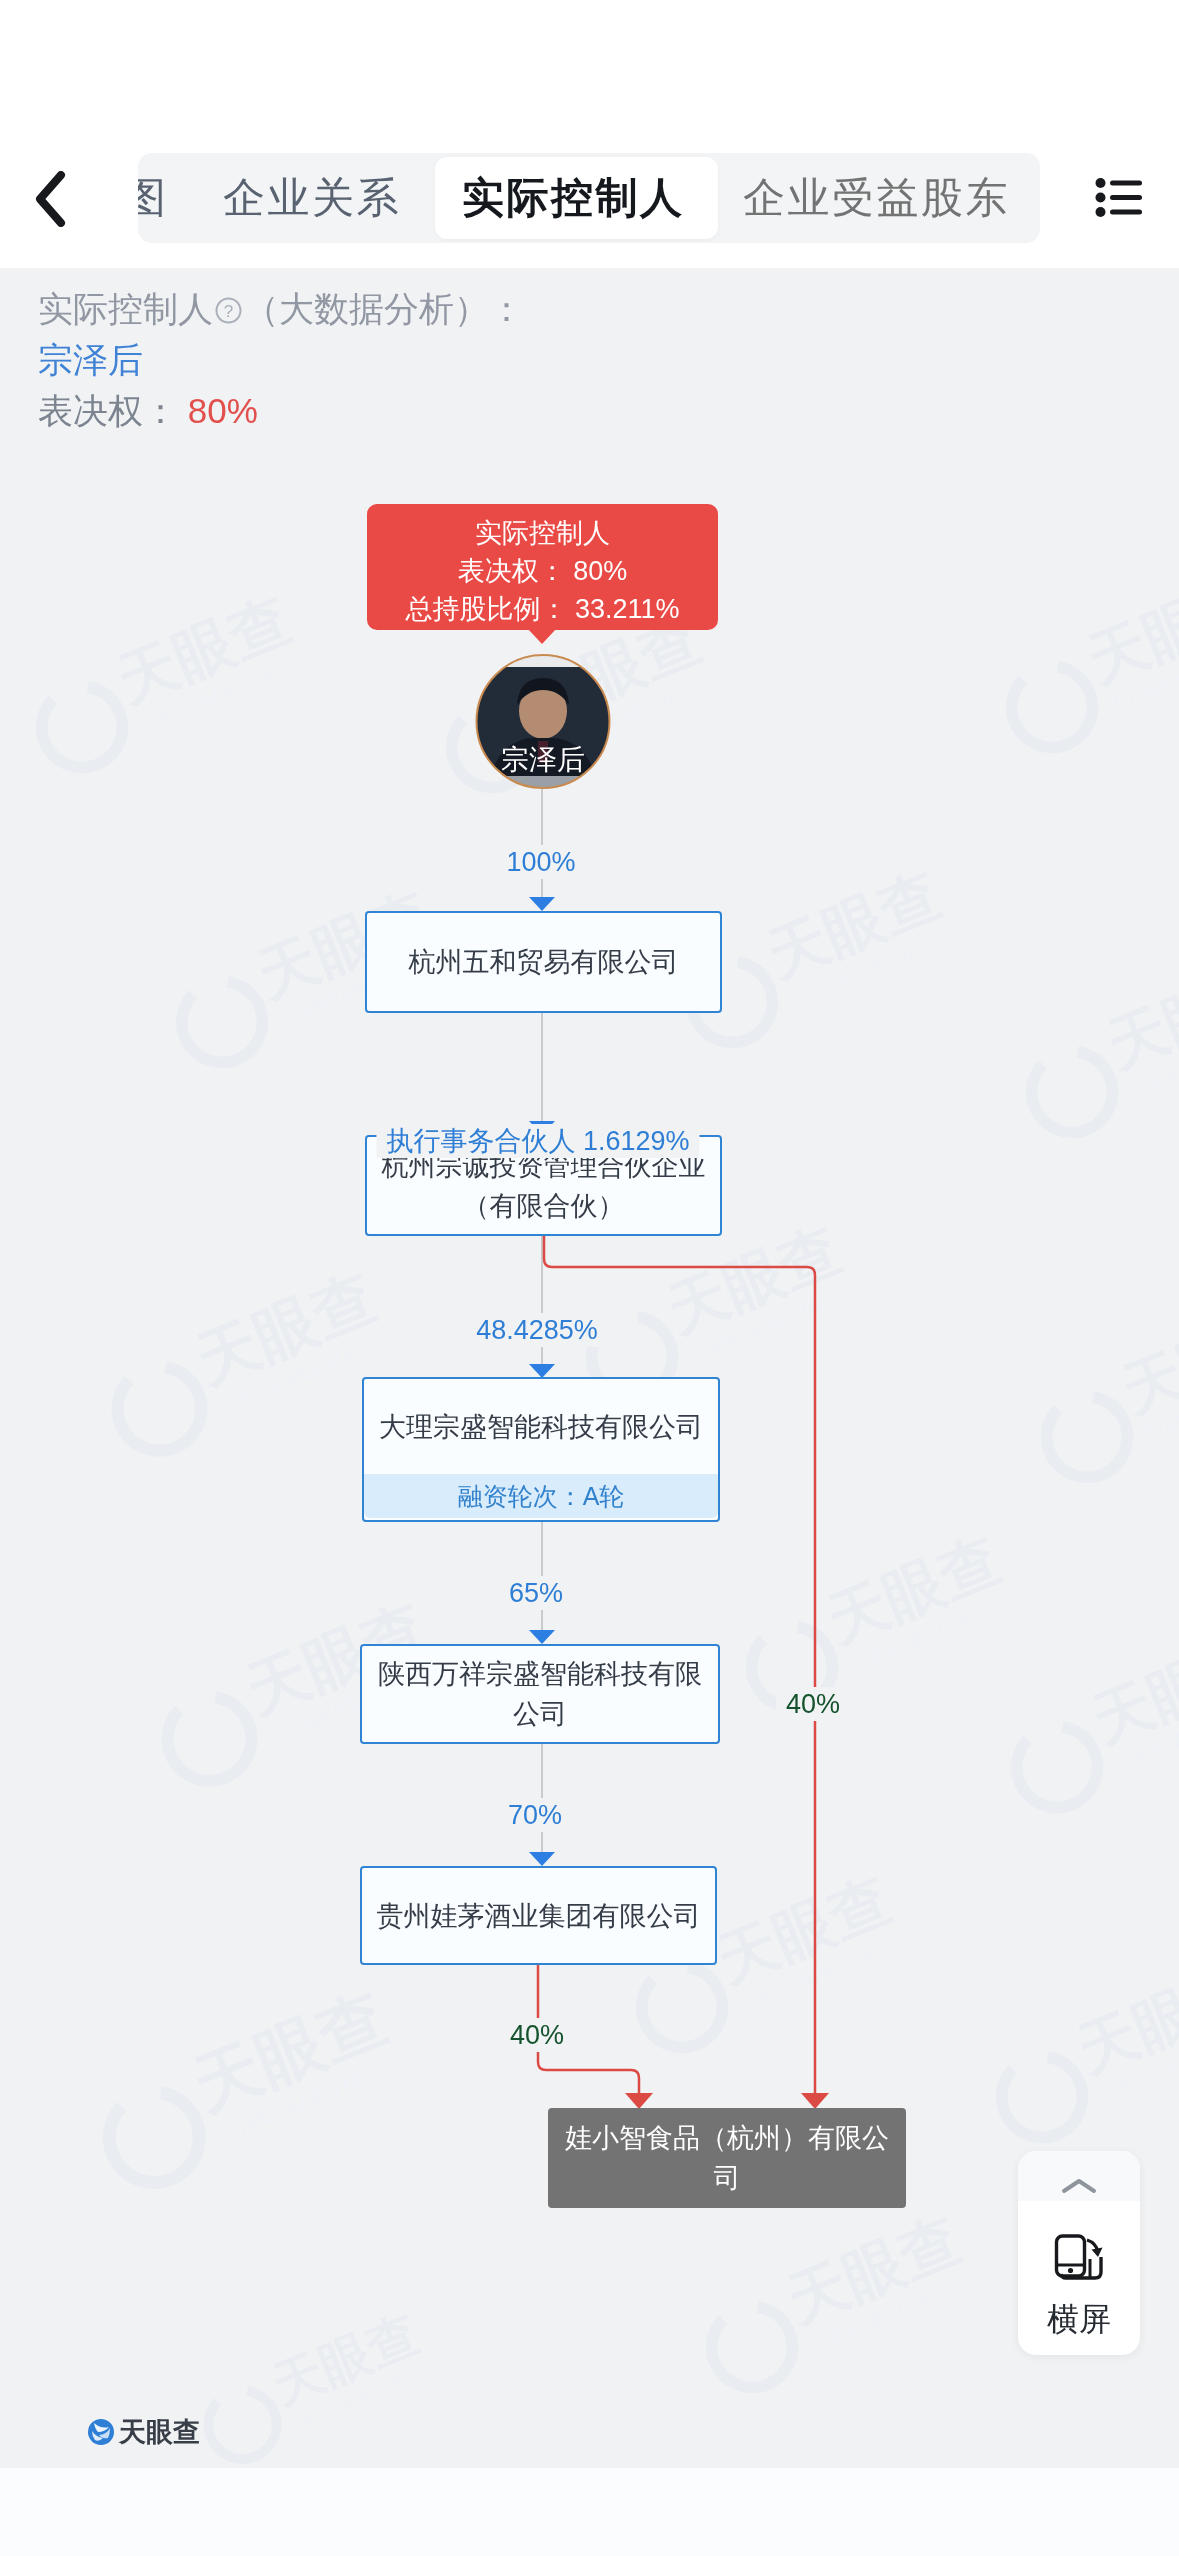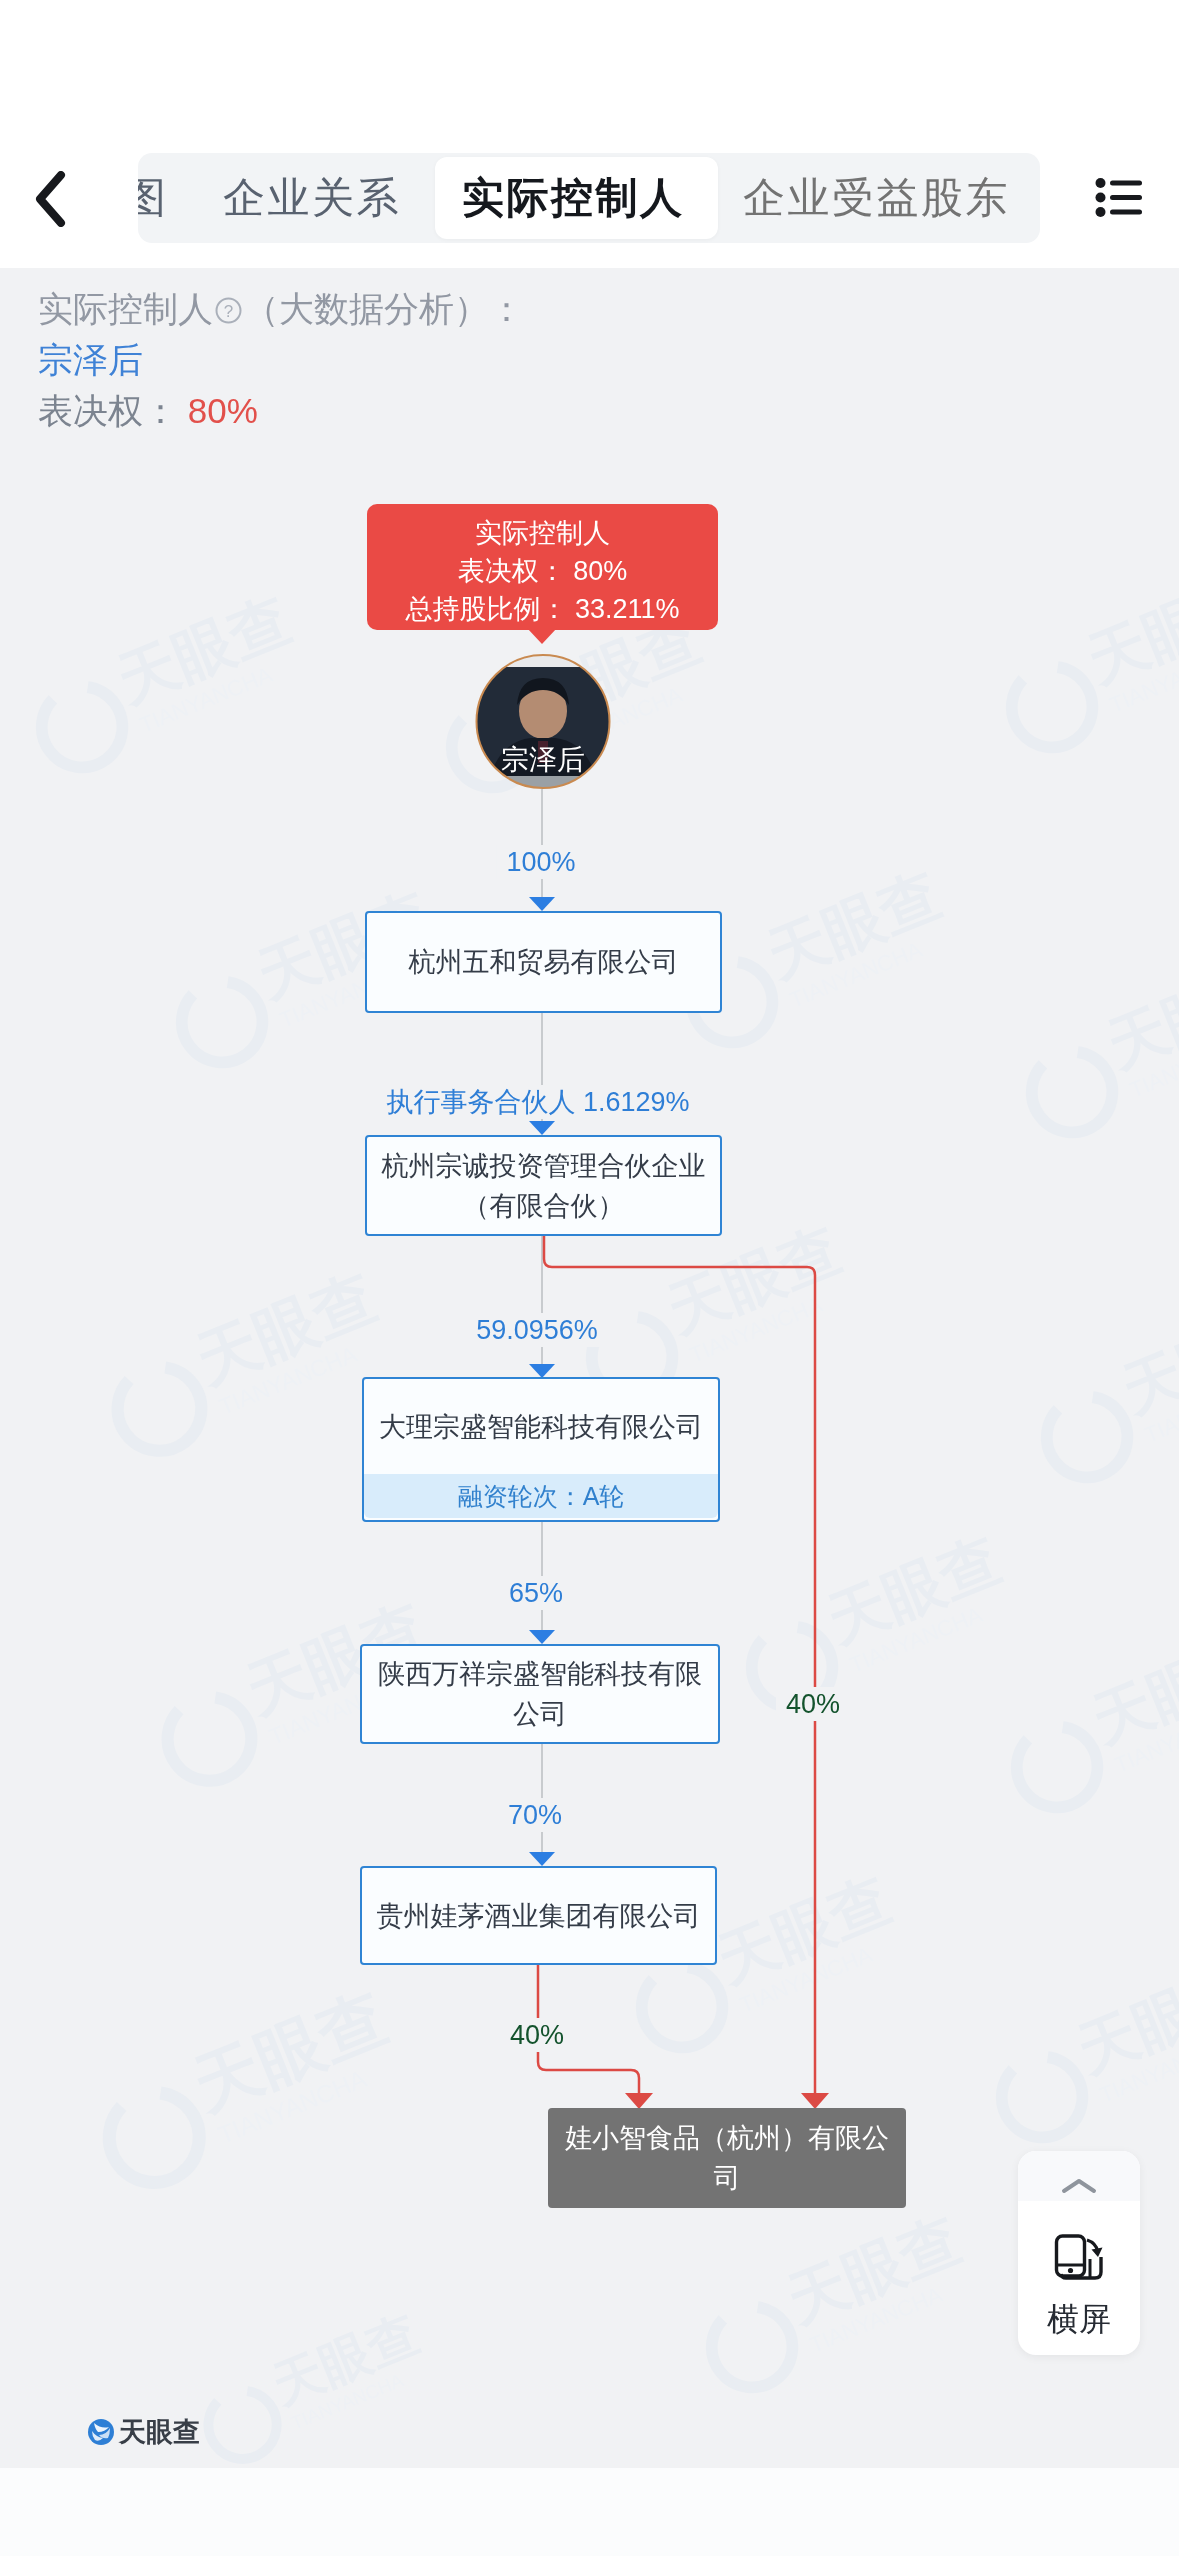--- a/index.html
+++ b/index.html
@@ -157,22 +157,22 @@
     <path d="M42 52 Q44 25 68 25 Q92 25 94 52 Q84 37 68 37 Q52 37 42 52 Z" fill="#11161e"></path>
     <path d="M16 120 Q28 88 56 85 L80 85 Q108 88 120 120 L120 137 L16 137 Z" fill="#141a24"></path>
     <rect x="63" y="88" width="10" height="22" fill="#46202c"></rect>
     <rect x="0" y="123" width="136" height="14" fill="#9aa0a5"></rect>
   </g>
   <circle cx="68" cy="68.5" r="66.5" fill="none" stroke="#c98a50" stroke-width="2"></circle>
   <text x="68" y="116" font-size="28" fill="#fff" text-anchor="middle" font-family="Liberation Sans">宗泽后</text>
 </svg>
 
 <div class="lbl" style="left:541px;top:845px">100%</div>
-<div class="lbl" style="left:538px;top:1085px">执行事务合伙人 1.6129%</div>
-<div class="lbl" style="left:537px;top:1313px">59.0956%</div>
+<div class="lbl" style="left:538px;top:1124px">执行事务合伙人 1.6129%</div>
+<div class="lbl" style="left:537px;top:1313px">48.4285%</div>
 <div class="lbl" style="left:536px;top:1576px">65%</div>
 <div class="lbl" style="left:535px;top:1798px">70%</div>
 <div class="lbl lblr" style="left:813px;top:1687px">40%</div>
 <div class="lbl lblr" style="left:537px;top:2018px">40%</div>
 
 <div class="bx" style="left:365px;top:911px;width:353px;height:98px">杭州五和贸易有限公司</div>
 <div class="bx" style="left:365px;top:1135px;width:353px;height:97px">杭州宗诚投资管理合伙企业<br>（有限合伙）</div>
 <div class="bx" style="left:362px;top:1377px;width:354px;height:141px;display:block">
   <div style="height:95px;display:flex;align-items:center;justify-content:center">大理宗盛智能科技有限公司</div>
   <div style="height:44px;background:#d8ecfb;border-radius:0 0 6px 6px;color:#3181cd;font-size:25px;line-height:44px">融资轮次：A轮</div>

